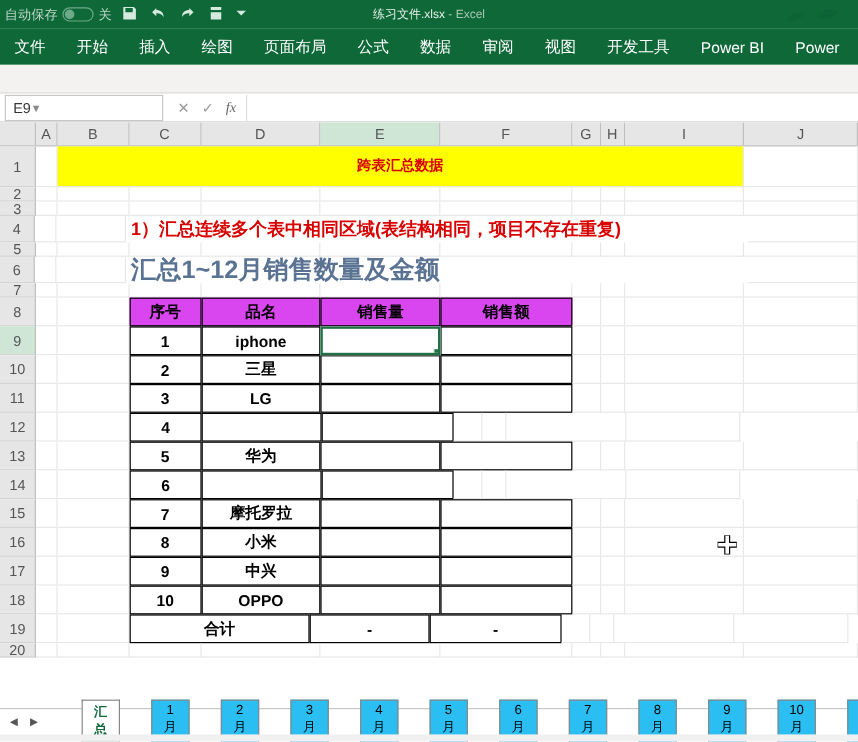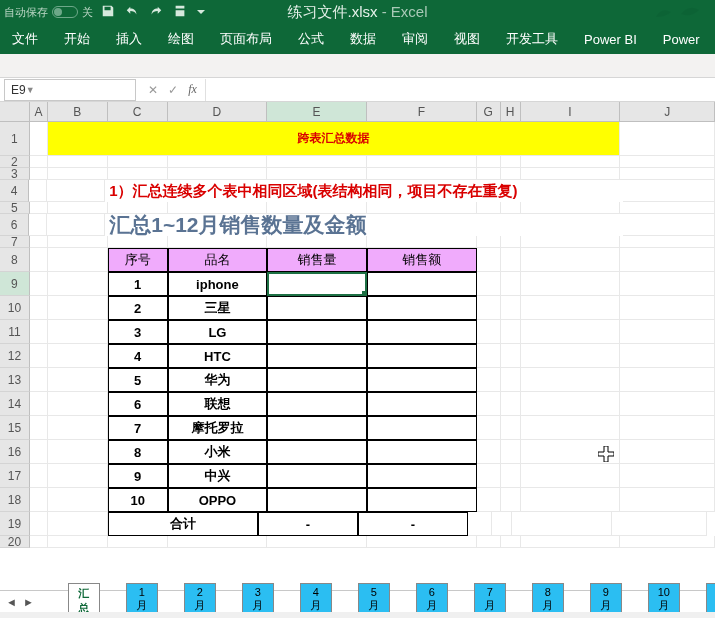--- a/index.html
+++ b/index.html
@@ -4,21 +4,21 @@
 <style>
   * { box-sizing: border-box; margin: 0; padding: 0; font-family: "Microsoft YaHei", Arial, sans-serif; }
   body { background: #fff; width: 715px; height: 618px; overflow: hidden; position: relative; }
 
   .titlebar { background: #0e6838; height: 24px; display: flex; align-items: center; padding: 0 4px; color: #c9e0d2; font-size: 11px; }
   .autosave { display: flex; align-items: center; gap: 4px; margin-right: 8px; color: #bcd7c6; }
   .toggle { width: 26px; height: 12px; border: 1px solid #6da889; border-radius: 7px; position: relative; }
   .toggle::after { content: ""; position: absolute; left: 1px; top: 1px; width: 8px; height: 8px; border-radius: 50%; background: #6da889; }
   .qat { display: flex; align-items: center; gap: 10px; }
   .qat svg { fill: #d6e9dd; }
-  .doc-title { position: absolute; left: 50%; transform: translateX(-50%); color: #e6f1ea; font-size: 15px; }
+  .doc-title { position: absolute; left: 50%; transform: translateX(-50%); color: #e6f1ea; font-size: 10px; }
   .doc-title .excel-label { color: #a9c9b7; }
 
   .ribbon-tabs { background: #0e6838; height: 30px; display: flex; align-items: center; padding: 0 12px; gap: 26px; color: #fff; font-size: 13px; }
   .ribbon-tabs .tab-item { cursor: pointer; }
 
   .ribbon-body { background: #f3f2f1; height: 24px; border-bottom: 1px solid #d6d6d6; }
 
   .namebox-row { height: 24px; display: flex; align-items: center; border-bottom: 1px solid #d6d6d6; background: #fff; }
   .namebox { width: 132px; height: 22px; border: 1px solid #c8c8c8; margin: 0 4px; padding: 0 6px; font-size: 12px; display: flex; align-items: center; justify-content: flex-start; color: #333; }
   .namebox .dd { color: #888; font-size: 9px; }
@@ -42,21 +42,21 @@
   .wA { width: 18px; } .wB { width: 60px; } .wC { width: 60px; } .wD { width: 100px; }
   .wE { width: 100px; } .wF { width: 110px; } .wG { width: 24px; } .wH { width: 20px; }
   .wI { width: 100px; } .wJ { width: 95px; }
 
   .h-big { height: 34px; } .h-sm { height: 12px; } .h-med { height: 22px; } .h-norm { height: 24px; }
 
   .title-band { background: #ffff00; color: #d90000; font-weight: bold; font-size: 12px; justify-content: center; }
   .sub1 { color: #d90000; font-weight: bold; font-size: 15px; }
   .sub2 { color: #5a7393; font-weight: bold; font-size: 21px; }
 
-  .th { background: #f0abfc; color: #000; font-weight: normal; border: 1px solid #000 !important; justify-content: center; }
+  .th { background: #d946ef; color: #000; font-weight: bold; border: 1px solid #000 !important; justify-content: center; }
   .td { border: 1px solid #000 !important; justify-content: center; font-weight: bold; }
 
   .active-cell { border: 2px solid #1e7145 !important; position: relative; background: #fff; z-index: 2; }
   .active-cell::after { content: ""; position: absolute; right: -3px; bottom: -3px; width: 5px; height: 5px; background: #1e7145; border: 1px solid #fff; }
 
   .cursor-plus { position: absolute; left: 598px; top: 344px; z-index: 10; pointer-events: none; }
 
   .sheet-tabs { position: absolute; bottom: 6px; left: 0; right: 0; height: 22px; background: #fff; border-top: 1px solid #c8c8c8; display: flex; align-items: center; padding: 0 6px; font-size: 11px; }
   .nav-arrows { display: flex; gap: 6px; color: #555; margin-right: 10px; }
   .stab { padding: 2px 8px; border: 1px solid #888; background: #2bbef2; color: #000; margin-right: 2px; cursor: pointer; min-width: 32px; text-align: center; margin-left: 24px; }
@@ -270,21 +270,20 @@
         <div class="cell wG h-norm"></div>
         <div class="cell wH h-norm"></div>
         <div class="cell wI h-norm"></div>
         <div class="cell wJ h-norm"></div>
       </div>
       <div class="row">
         <div class="rh h-norm">12</div>
         <div class="cell wA h-norm"></div>
         <div class="cell wB h-norm"></div>
         <div class="cell td h-norm wC">4</div>
-        <div class="cell td h-norm wD">HTC</div>
         <div class="cell td h-norm wE"></div>
         <div class="cell td h-norm wF"></div>
         <div class="cell wG h-norm"></div>
         <div class="cell wH h-norm"></div>
         <div class="cell wI h-norm"></div>
         <div class="cell wJ h-norm"></div>
       </div>
       <div class="row">
         <div class="rh h-norm">13</div>
         <div class="cell wA h-norm"></div>
@@ -296,21 +295,20 @@
         <div class="cell wG h-norm"></div>
         <div class="cell wH h-norm"></div>
         <div class="cell wI h-norm"></div>
         <div class="cell wJ h-norm"></div>
       </div>
       <div class="row">
         <div class="rh h-norm">14</div>
         <div class="cell wA h-norm"></div>
         <div class="cell wB h-norm"></div>
         <div class="cell td h-norm wC">6</div>
-        <div class="cell td h-norm wD">联想</div>
         <div class="cell td h-norm wE"></div>
         <div class="cell td h-norm wF"></div>
         <div class="cell wG h-norm"></div>
         <div class="cell wH h-norm"></div>
         <div class="cell wI h-norm"></div>
         <div class="cell wJ h-norm"></div>
       </div>
       <div class="row">
         <div class="rh h-norm">15</div>
         <div class="cell wA h-norm"></div>

